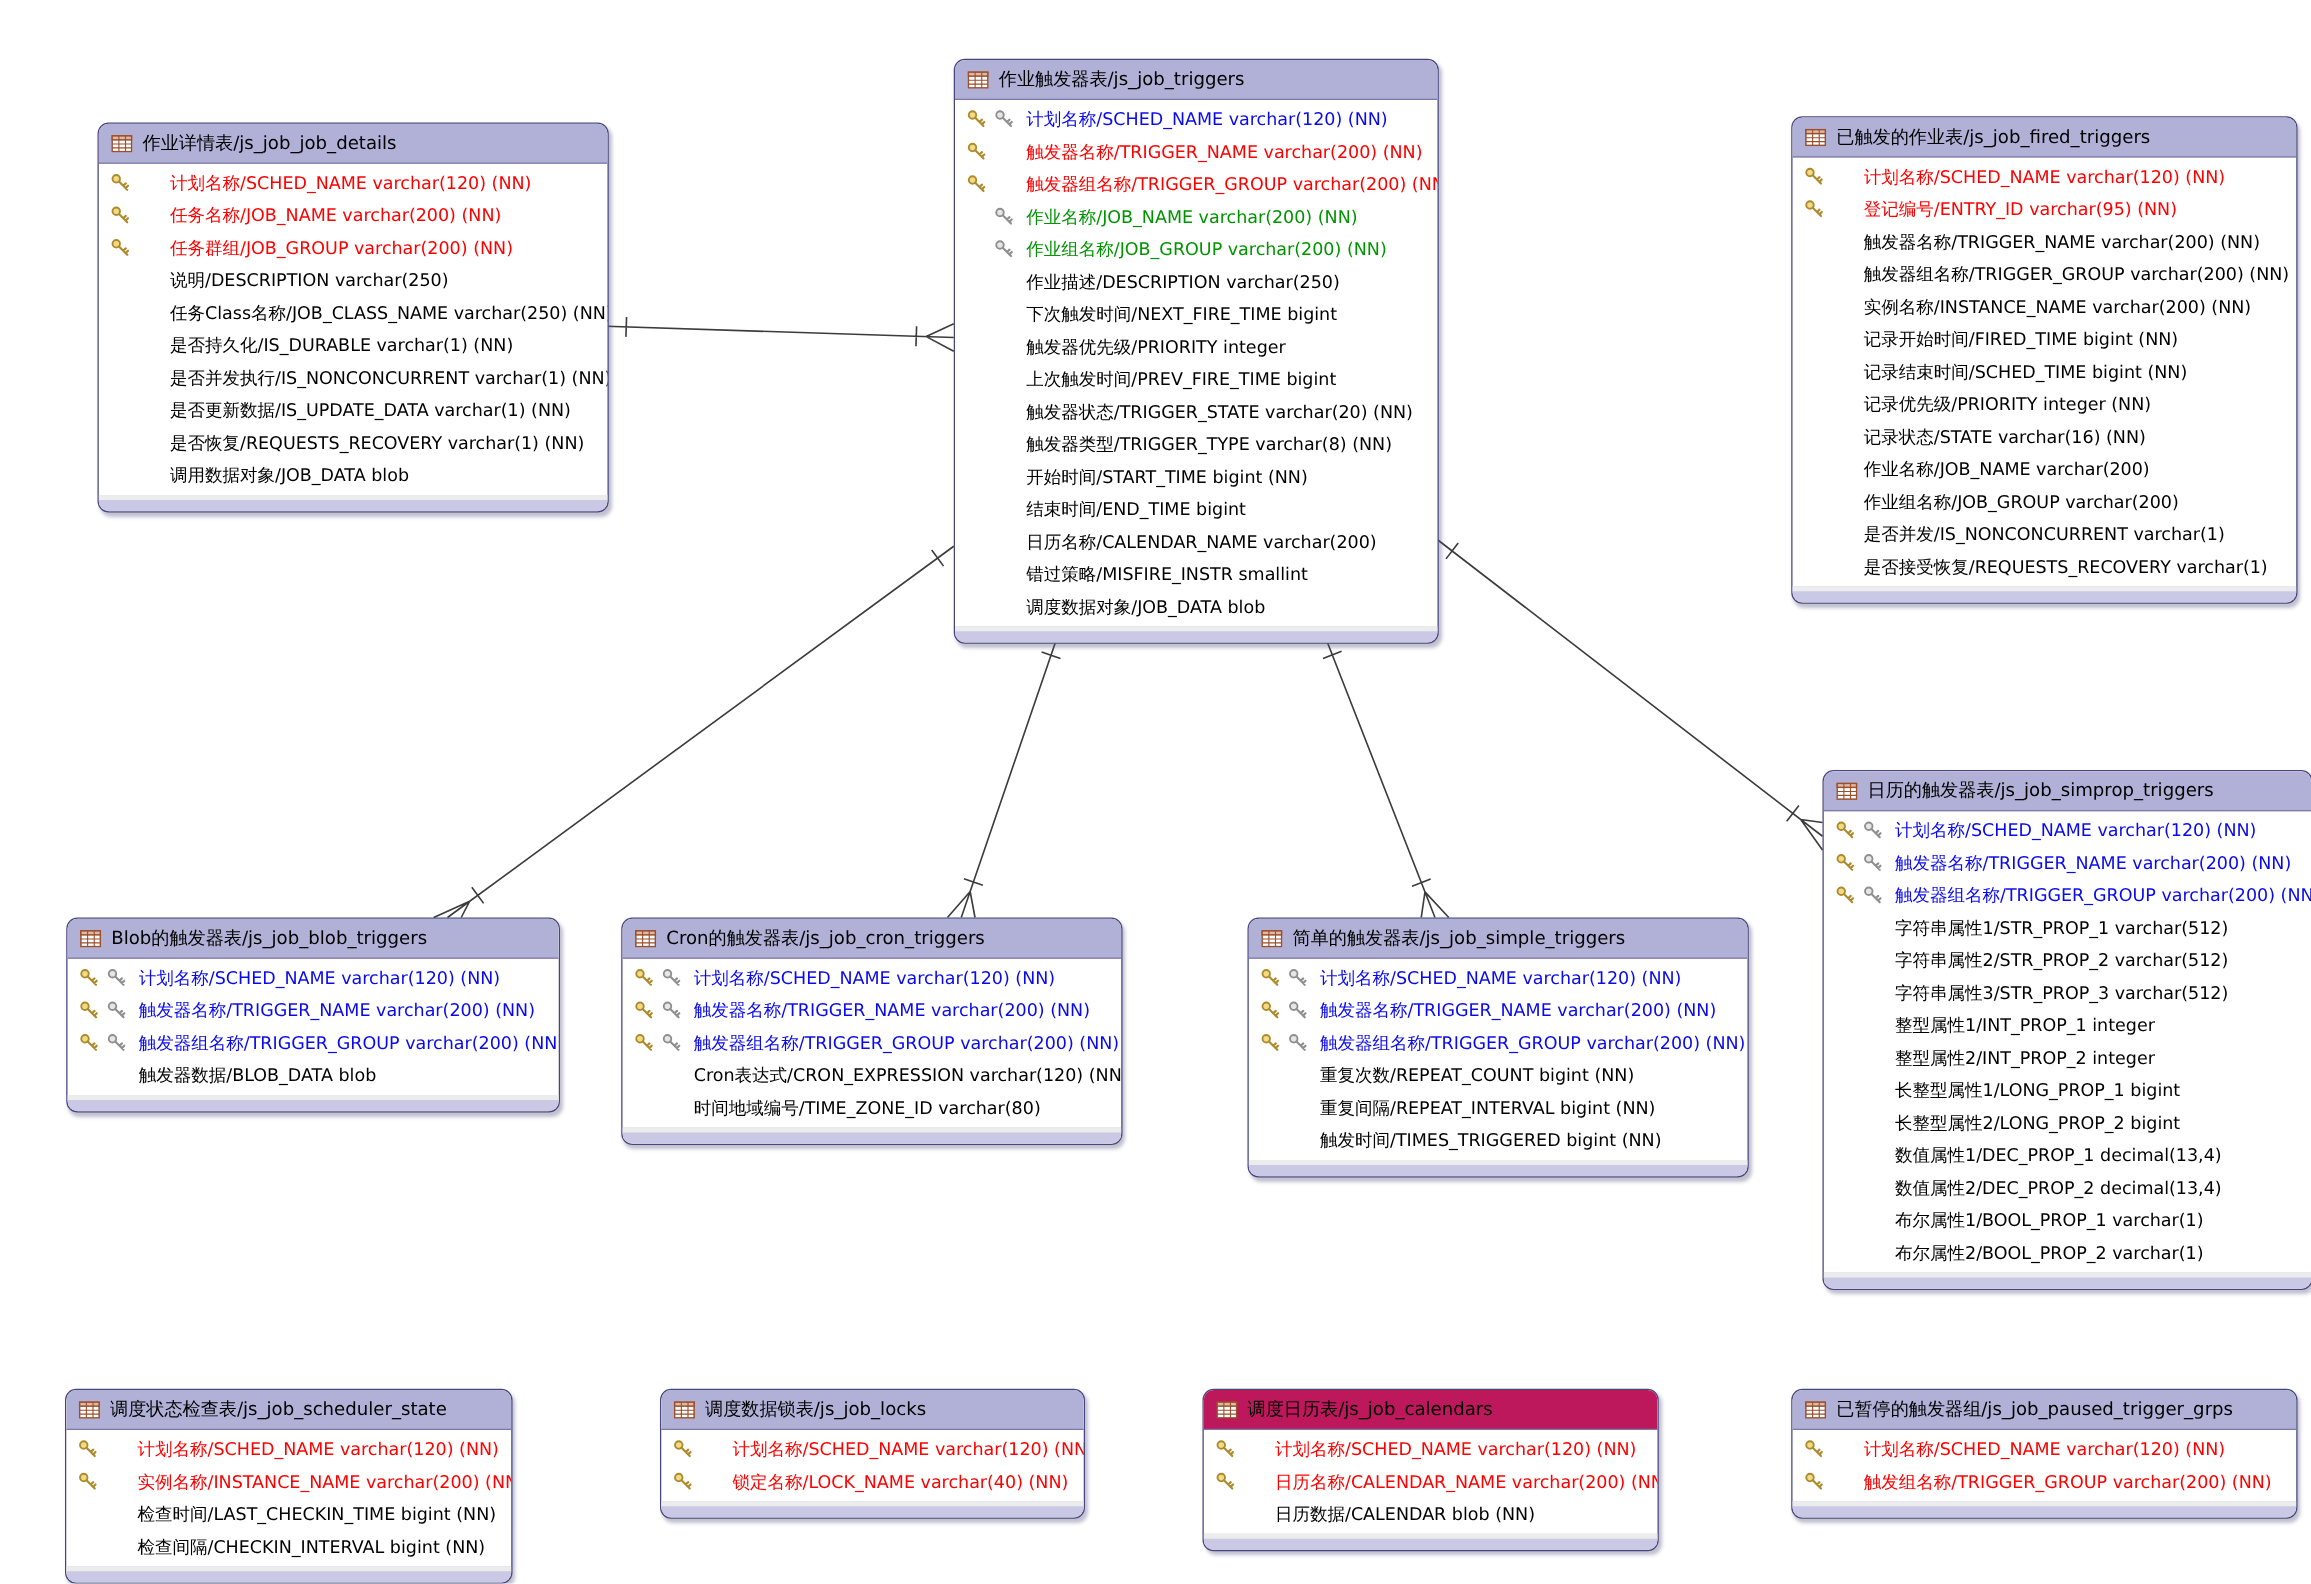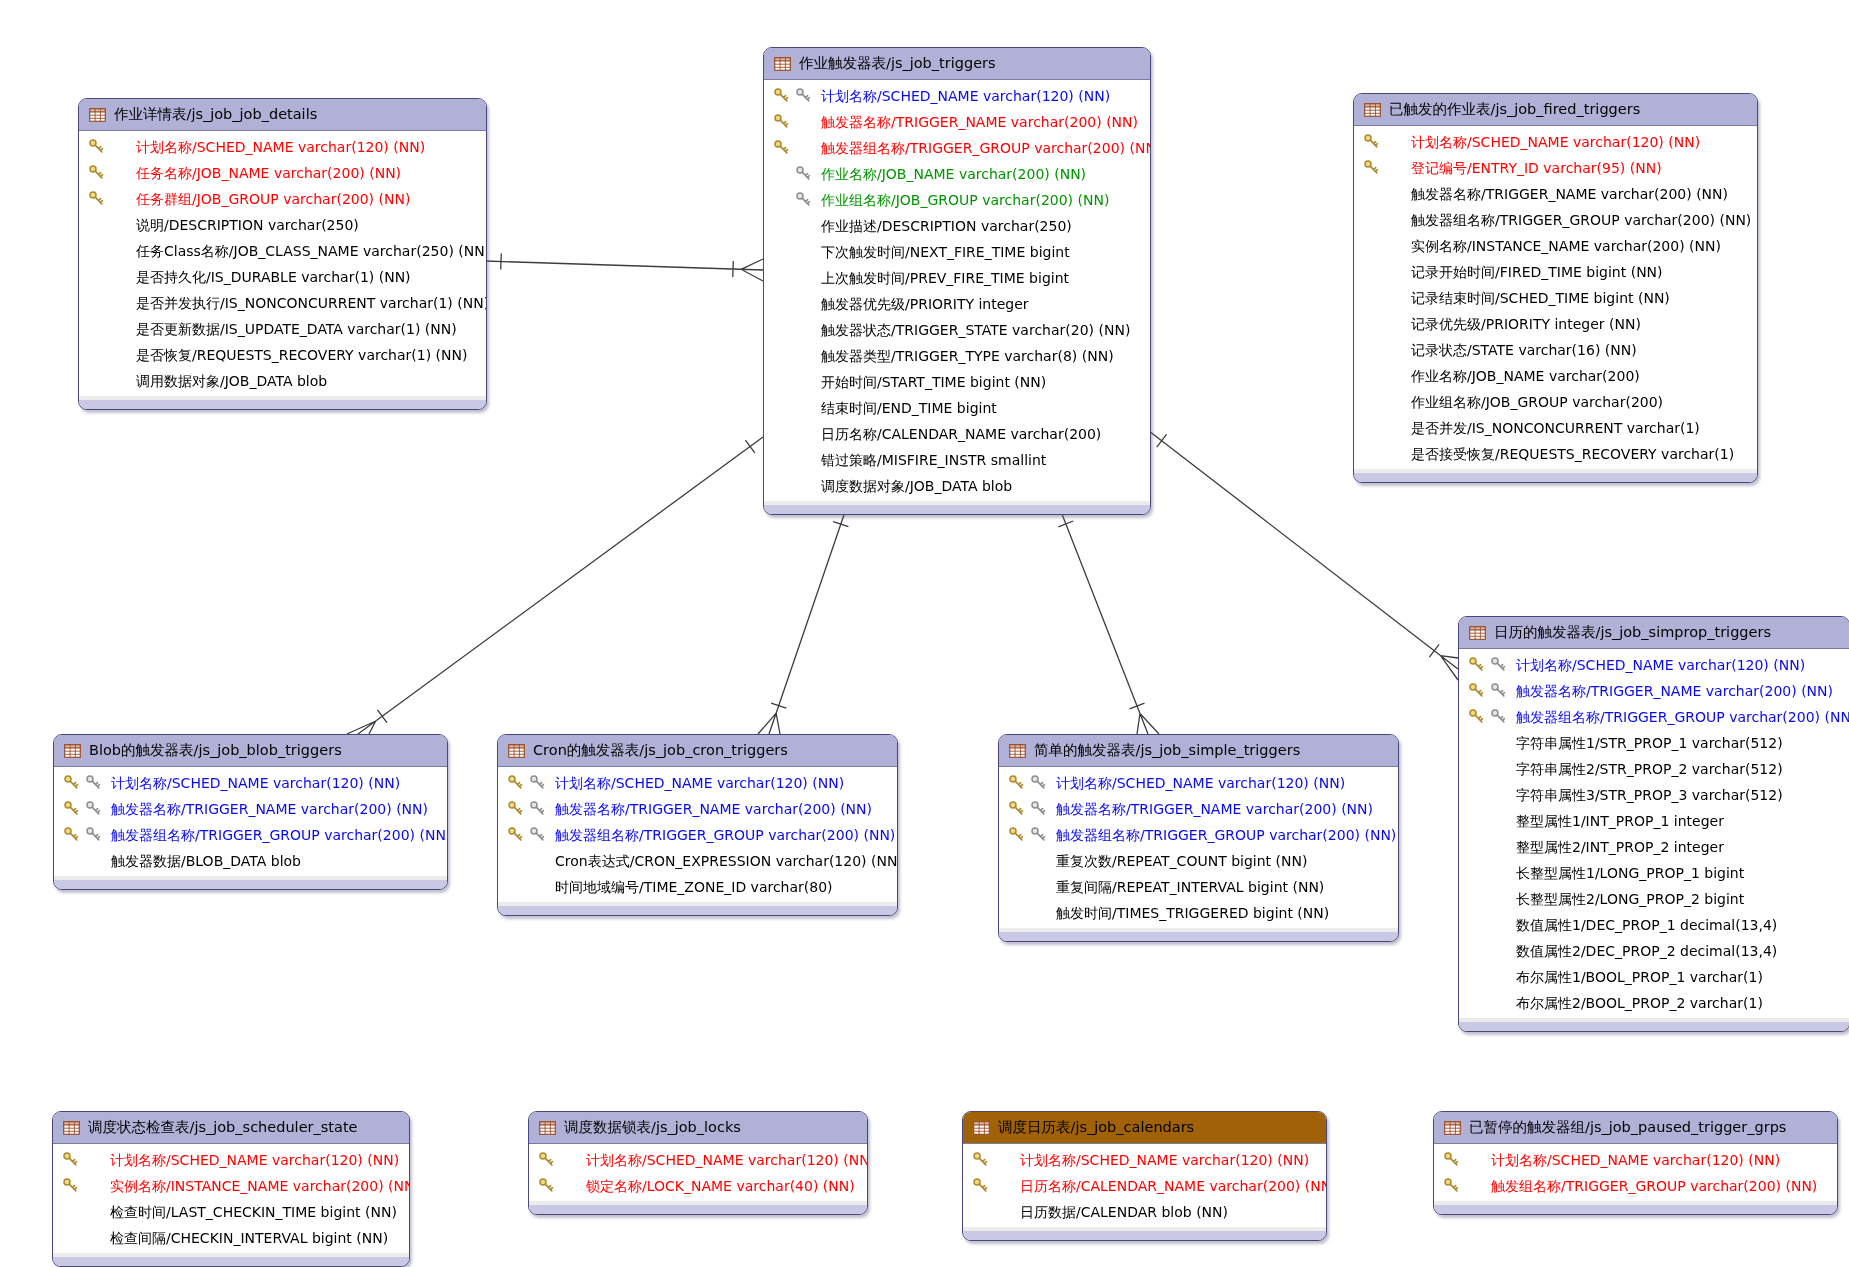--- a/index.html
+++ b/index.html
@@ -139,26 +139,26 @@
             </svg></span>
           <span class="f-text" style="color: rgb(0, 148, 0);">作业组名称/JOB_GROUP varchar(200) (NN)</span>
         </div>
         <div class="er-row">
           <span class="f-text" style="color: rgb(0, 0, 0);">作业描述/DESCRIPTION varchar(250)</span>
         </div>
         <div class="er-row">
           <span class="f-text" style="color: rgb(0, 0, 0);">下次触发时间/NEXT_FIRE_TIME bigint</span>
         </div>
         <div class="er-row">
+          <span class="f-text" style="color: rgb(0, 0, 0);">触发器优先级/PRIORITY integer</span>
+        </div>
+        <div class="er-row">
           <span class="f-text" style="color: rgb(0, 0, 0);">上次触发时间/PREV_FIRE_TIME bigint</span>
         </div>
         <div class="er-row">
-          <span class="f-text" style="color: rgb(0, 0, 0);">触发器优先级/PRIORITY integer</span>
-        </div>
-        <div class="er-row">
           <span class="f-text" style="color: rgb(0, 0, 0);">触发器状态/TRIGGER_STATE varchar(20) (NN)</span>
         </div>
         <div class="er-row">
           <span class="f-text" style="color: rgb(0, 0, 0);">触发器类型/TRIGGER_TYPE varchar(8) (NN)</span>
         </div>
         <div class="er-row">
           <span class="f-text" style="color: rgb(0, 0, 0);">开始时间/START_TIME bigint (NN)</span>
         </div>
         <div class="er-row">
           <span class="f-text" style="color: rgb(0, 0, 0);">结束时间/END_TIME bigint</span>
@@ -168,21 +168,21 @@
         </div>
         <div class="er-row">
           <span class="f-text" style="color: rgb(0, 0, 0);">错过策略/MISFIRE_INSTR smallint</span>
         </div>
         <div class="er-row">
           <span class="f-text" style="color: rgb(0, 0, 0);">调度数据对象/JOB_DATA blob</span>
         </div>
       </div>
       <div class="er-footer" style="background: rgb(201, 201, 230); border-top-color: rgb(236, 236, 236);"></div>
     </div>
-    <div class="er-table" style="left: 1353px; top: 93px; width: 403px; border-color: rgb(71, 71, 125);">
+    <div class="er-table" style="left: 1433px; top: 93px; width: 403px; border-color: rgb(71, 71, 125);">
       <div class="er-header" style="background: rgb(177, 177, 216);">
         <span class="t-icon">
           <svg width="17" height="14" viewBox="0 0 17 14">
             <rect x="0.7" y="0.7" width="15.6" height="12.6" fill="#ffffff" stroke="#9c4f2a" stroke-width="1.2"></rect>
             <rect x="0.7" y="0.7" width="15.6" height="3.2" fill="#dcb9a8" stroke="#9c4f2a" stroke-width="1.2"></rect>
             <path d="M6.1 0.7 V13.3 M11.4 0.7 V13.3 M0.7 7.2 H16.3 M0.7 10.3 H16.3" stroke="#9c4f2a" stroke-width="0.9" fill="none"></path>
           </svg>
         </span>
         <span class="t-title">已触发的作业表/js_job_fired_triggers</span>
       </div>
@@ -538,21 +538,21 @@
           <span class="key-slot pk"><svg width="17" height="17" viewBox="0 0 17 17">
               <circle cx="5" cy="5" r="3" fill="#f2d984" stroke="#ad8b2d" stroke-width="1.5"></circle>
               <path d="M7.2 7.2 L13.8 13.8 M10.6 10.6 L12.6 8.7 M12.5 12.5 L14.4 10.6" stroke="#ad8b2d" stroke-width="1.7" fill="none" stroke-linecap="round"></path>
             </svg></span>
           <span class="f-text" style="color: rgb(255, 0, 0);">锁定名称/LOCK_NAME varchar(40) (NN)</span>
         </div>
       </div>
       <div class="er-footer" style="background: rgb(201, 201, 230); border-top-color: rgb(236, 236, 236);"></div>
     </div>
     <div class="er-table" style="left: 962px; top: 1111px; width: 363px; border-color: rgb(71, 71, 125);">
-      <div class="er-header" style="background: #a16207;">
+      <div class="er-header" style="background: #be185d;">
         <span class="t-icon">
           <svg width="17" height="14" viewBox="0 0 17 14">
             <rect x="0.7" y="0.7" width="15.6" height="12.6" fill="#ffffff" stroke="#9c4f2a" stroke-width="1.2"></rect>
             <rect x="0.7" y="0.7" width="15.6" height="3.2" fill="#dcb9a8" stroke="#9c4f2a" stroke-width="1.2"></rect>
             <path d="M6.1 0.7 V13.3 M11.4 0.7 V13.3 M0.7 7.2 H16.3 M0.7 10.3 H16.3" stroke="#9c4f2a" stroke-width="0.9" fill="none"></path>
           </svg>
         </span>
         <span class="t-title">调度日历表/js_job_calendars</span>
       </div>
       <div class="er-body">

